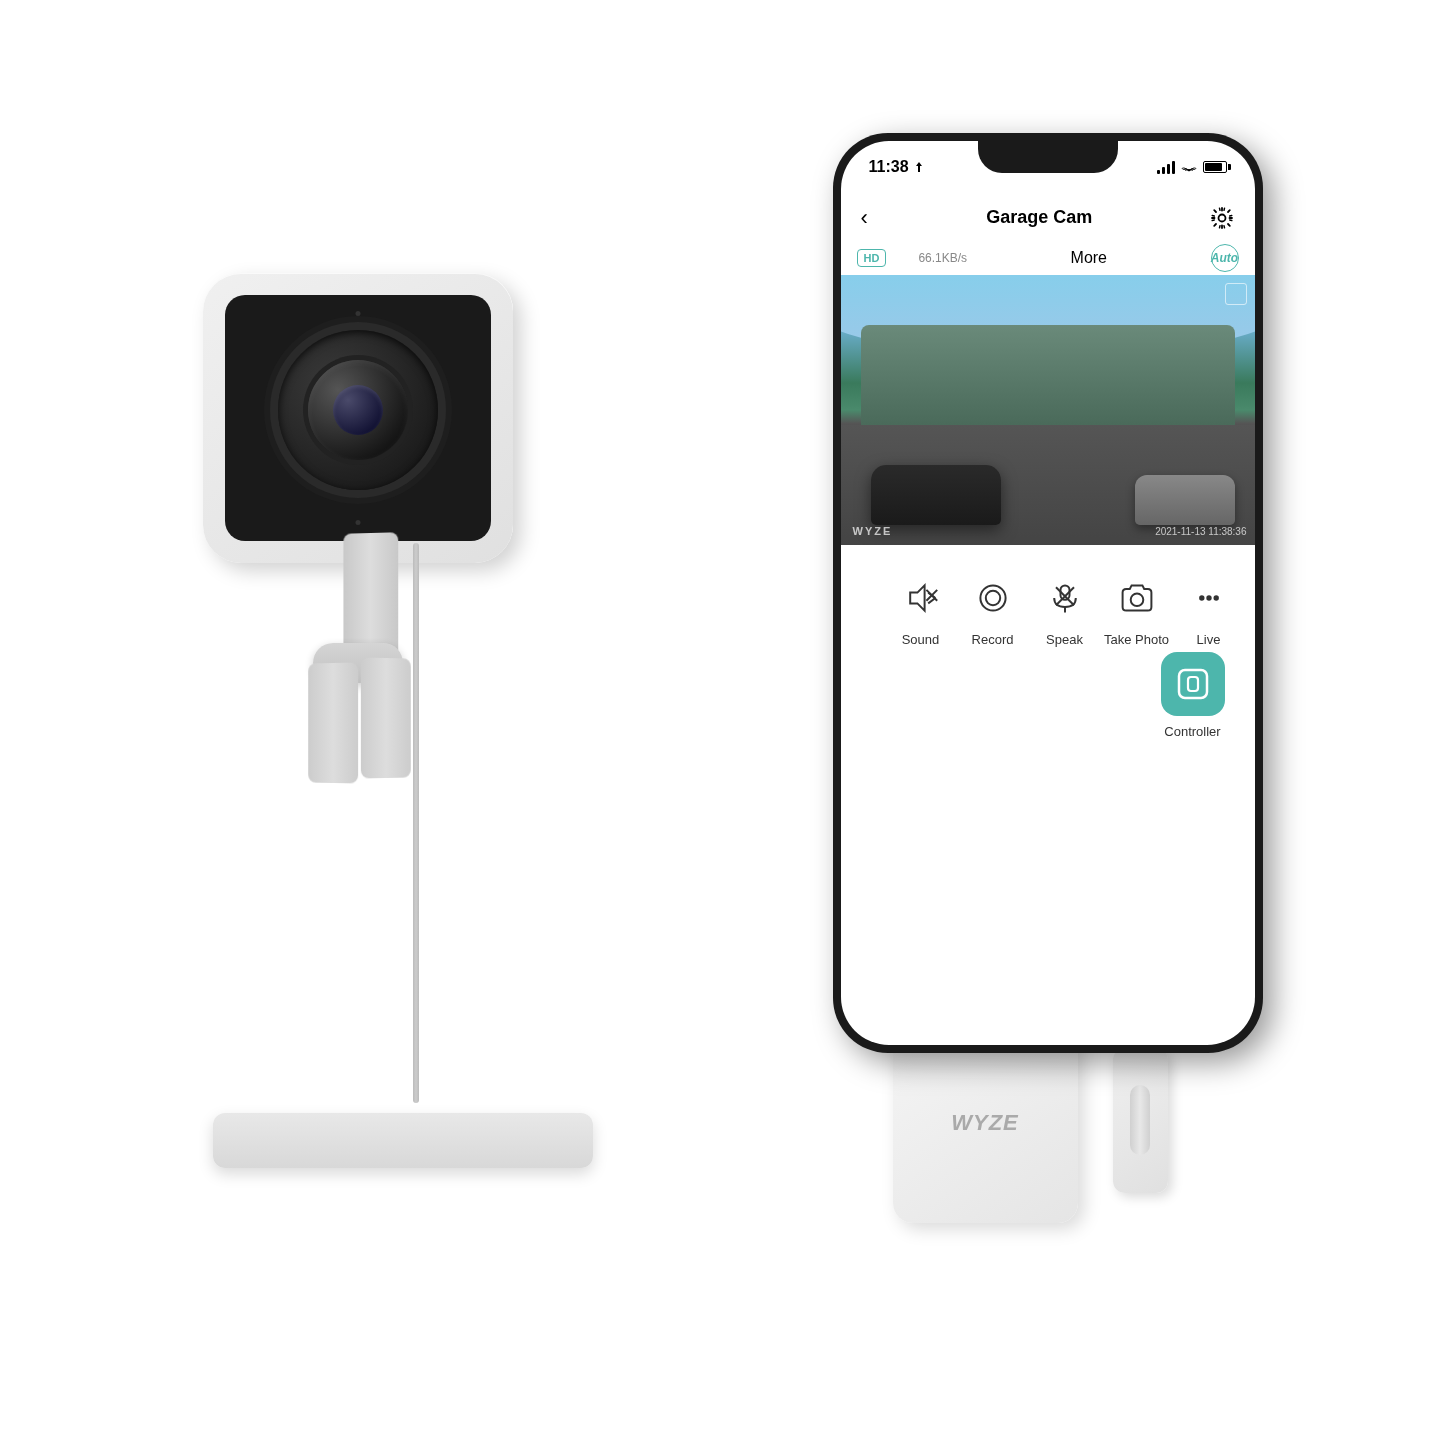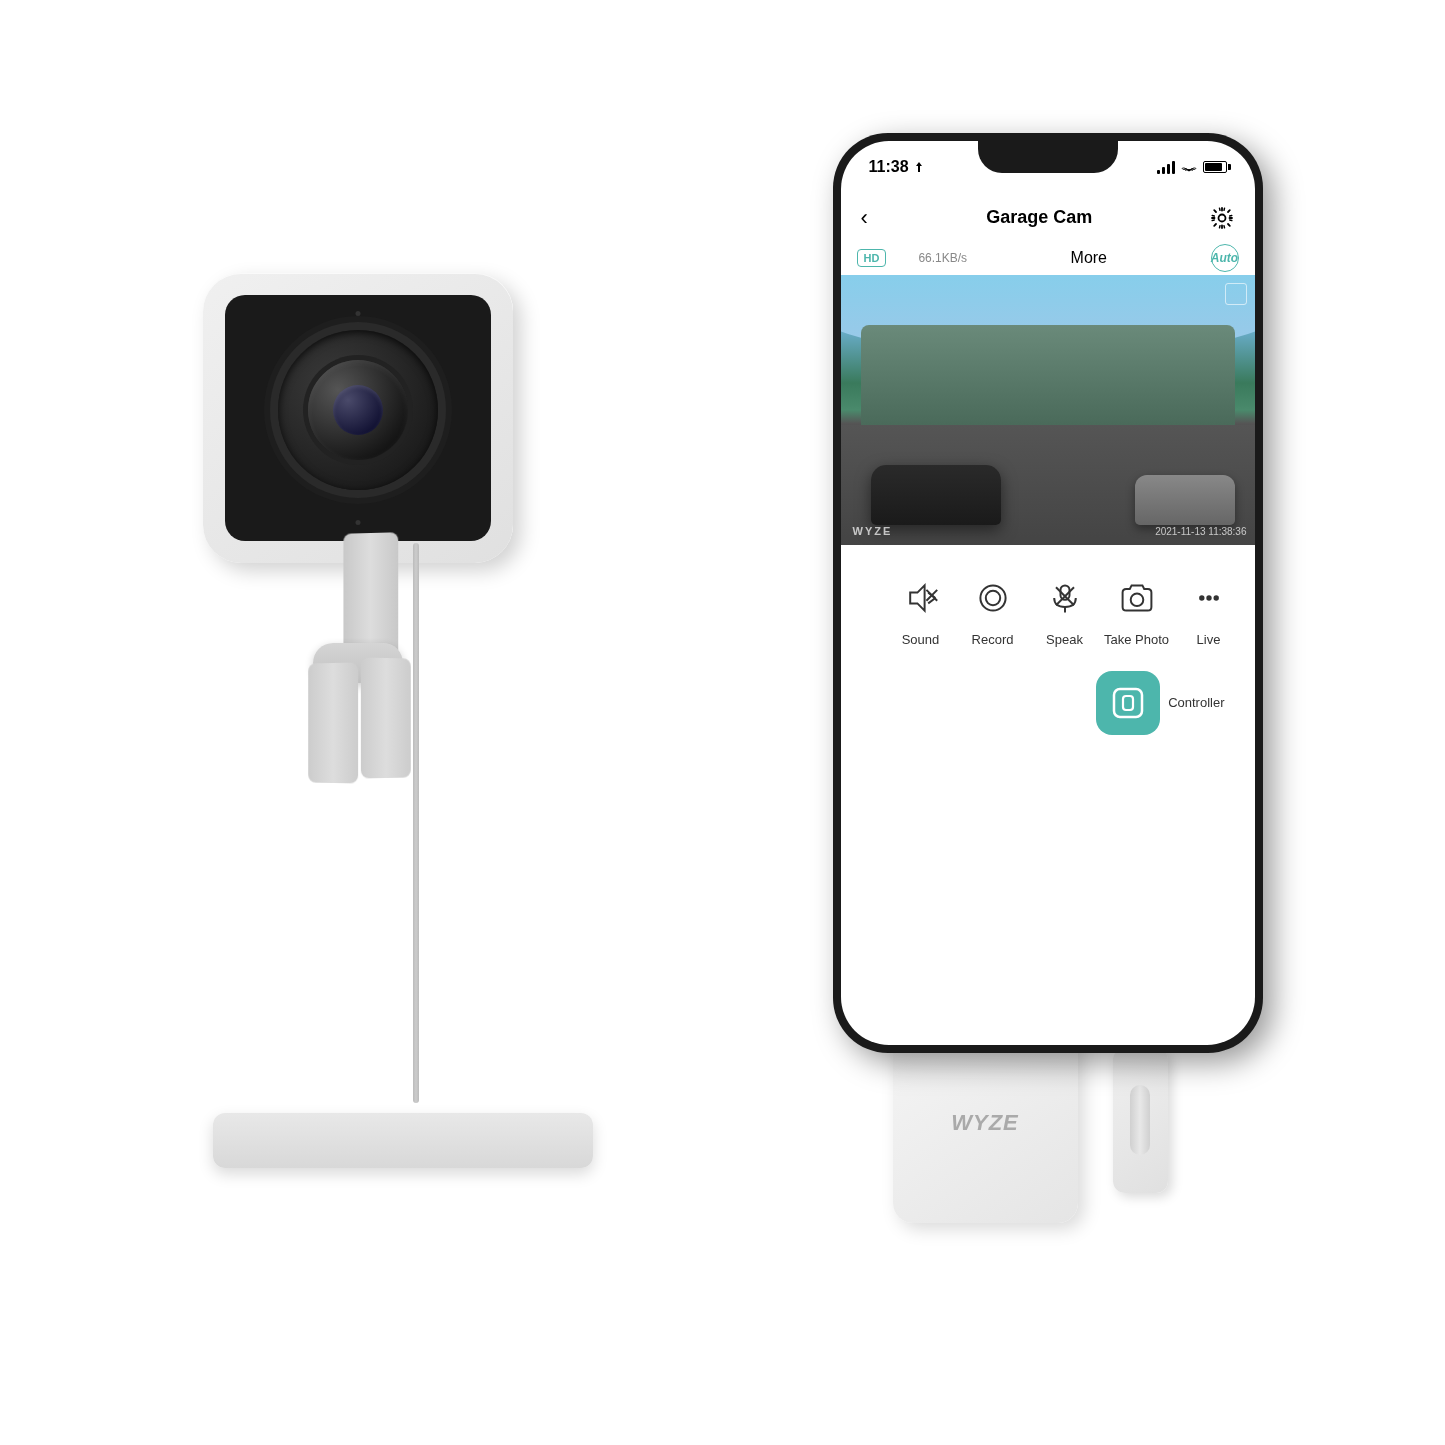--- a/index.html
+++ b/index.html
@@ -568,24 +568,24 @@
 
     .control-label {
       font-size: 13px;
       color: #333;
       text-align: center;
     }
 
     
     .controller-section {
       position: absolute;
-      top: 530px;
+      top: 511px;
       right: 30px;
       display: flex;
-      flex-direction: row;
+      flex-direction: column;
       align-items: center;
       gap: 8px;
     }
 
     .controller-btn {
       width: 64px;
       height: 64px;
       background: #4db6ac;
       border-radius: 16px;
       display: flex;

